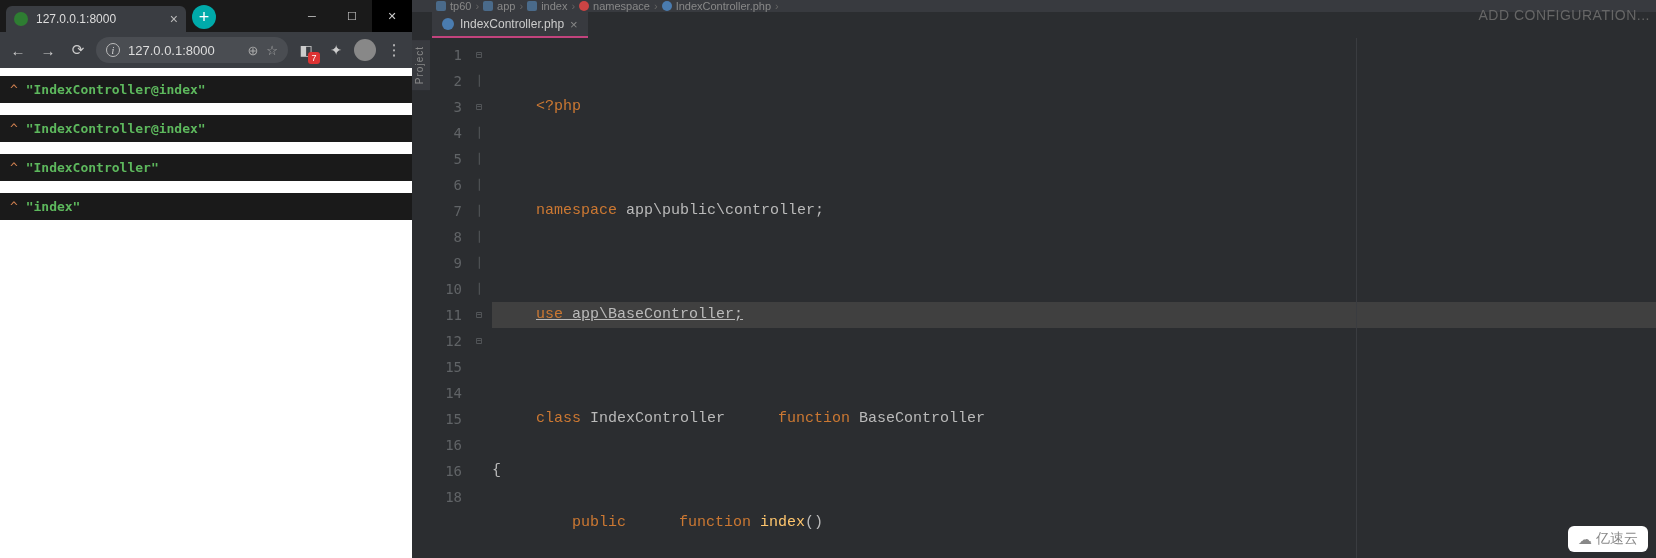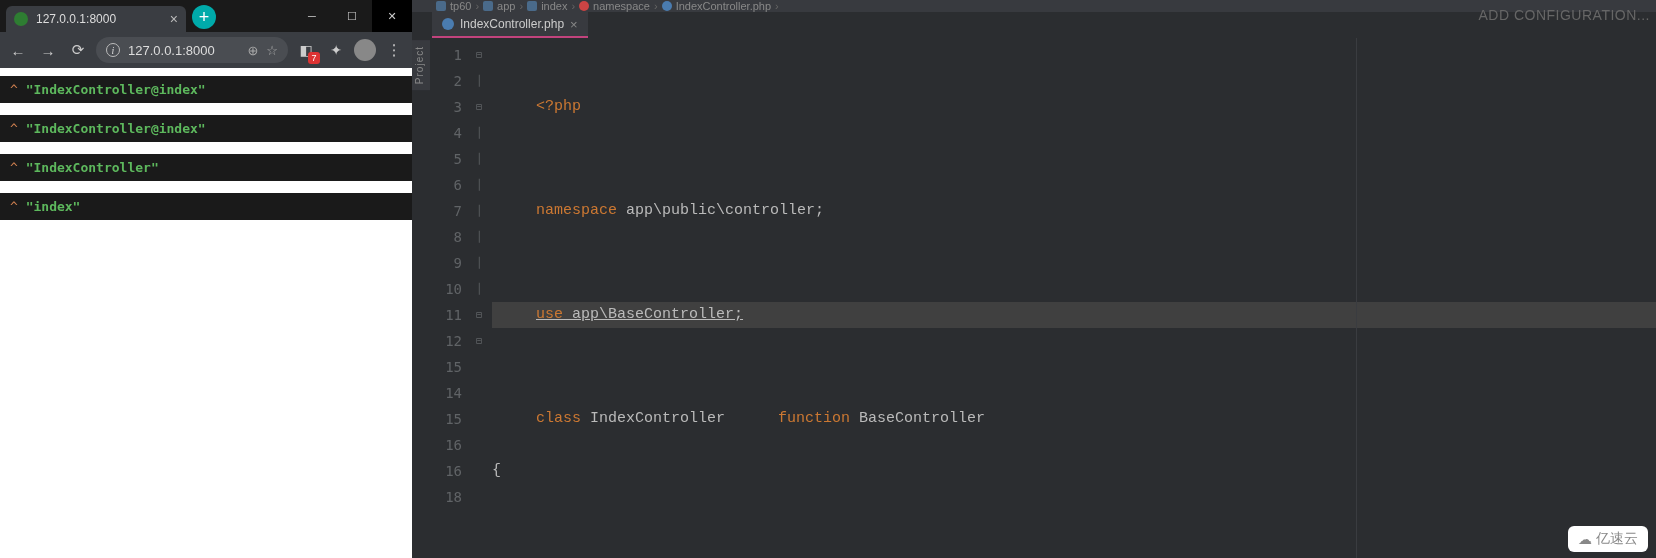--- a/index.html
+++ b/index.html
@@ -179,20 +179,21 @@
     <div class="code">
       <div class="right-marg"></div>
 <div class="line"><span class="k">&lt;?php</span></div>
 <div class="line"></div>
 <div class="line"><span class="k">namespace</span><span> app\public\controller;</span></div>
 <div class="line"></div>
 <div class="line hl-line"><span class="k">use</span><span> app\BaseController;</span></div>
 <div class="line"></div>
 <div class="line"><span class="k">class</span><span> IndexController </span><span class="k">function</span><span> BaseController</span></div>
 <div class="line"><span>{</span></div>
+<div class="line"><span class="k">    public</span><span class="k"> function </span><span class="fn">index</span><span>()</span></div>
 
 
 
 
 
 
 
 
 
     </div>

